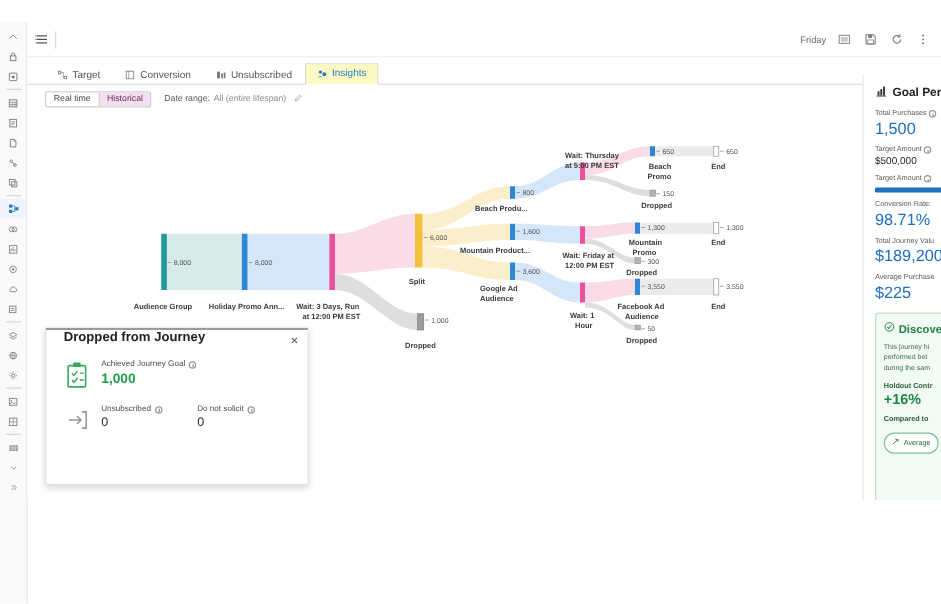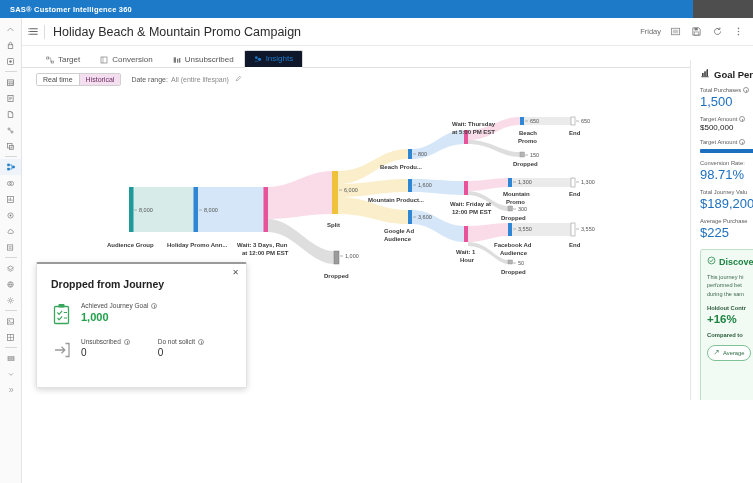--- a/index.html
+++ b/index.html
@@ -57,21 +57,21 @@
     display:flex; align-items:flex-end; border-bottom:1px solid #e0e0e0; background:#fff;
     padding-left:14px;
   }
   .tab {
     display:flex; align-items:center; gap:4px; padding:3px 9px 4px 9px;
     font-size:8px; color:#555; border:1px solid transparent; border-bottom:none;
     position:relative; top:1px; cursor:pointer; white-space:nowrap;
   }
   .tab .tico { color:#7b7b7b; display:flex; }
   .tab.active {
-    color:#1d7ac8; background:#0f172a;
+    color:#1d7ac8; background:#fef9c3;
     border:1px solid #d9d9d9; border-bottom:1px solid #fff;
     border-radius:2px 2px 0 0;
   }
   .tab.active .tico { color:#1d7ac8; }
 
   
   .subbar {
     position:absolute; left:22px; top:68px; width:731px; height:22px;
     background:#fff; display:flex; align-items:center; padding-left:14px; gap:0;
   }
@@ -100,21 +100,21 @@
   .nodelabel.b { font-weight:bold; }
   .valuelabel { font-size:5.5px; fill:#555; font-family:"Liberation Sans", sans-serif; }
 
   
   .popcard {
     position:absolute; left:36px; top:262px; width:211px; height:126px;
     background:#fff; border:1px solid #e2e2e2; border-top:2px solid #9a9a9a;
     border-radius:2px; box-shadow:0 2px 6px rgba(0,0,0,.16);
   }
   .popcard .close { position:absolute; right:7px; top:5px; font-size:8px; color:#555; cursor:pointer; line-height:1;}
-  .popcard h3 { font-size:10.5px; color:#222; font-weight:bold; margin:14px 0 0 14px; }
+  .popcard h3 { font-size:10.5px; color:#222; font-weight:bold; margin:0 0 0 14px; }
   .pop-row { display:flex; align-items:flex-start; margin:12px 0 0 14px; }
   .pop-icon { width:22px; height:24px; margin-right:8px; display:flex; align-items:center; justify-content:center; }
   .pop-metric { display:flex; flex-direction:column; }
   .pop-lab { font-size:6.5px; color:#4a4a4a; display:flex; align-items:center; gap:3px; white-space:nowrap;}
   .pop-val { font-size:11px; font-weight:bold; margin-top:2px; }
   .pop-val.green { color:#21a04a; }
   .pop-val.dark { color:#2b2b2b; font-weight:normal; font-size:10px;}
   .info-dot {
     width:6px; height:6px; border-radius:50%; border:1px solid #999; display:inline-block;
     position:relative; flex:none;
@@ -145,24 +145,20 @@
     margin-top:7px; border:1px solid #7fc295; border-radius:9px; background:#fff;
     font-size:5.8px; color:#2b6b41; padding:3px 5px; display:inline-flex; align-items:center; gap:3px;
     white-space:nowrap;
   }
 </style>
 </head>
 <body>
 
 <div id="app">
 
-  <div class="brandbar">
-    <span class="brand-text">SAS® Customer Intelligence 360</span>
-    <div class="brand-right"></div>
-  </div>
 
   <div class="rail">
     <div class="rail-item">
       <svg width="9" height="9" viewBox="0 0 12 12">
           <path d="M2 8l4-4 4 4" stroke="#8a8a8a" stroke-width="1" fill="none"></path>
         </svg>
     </div>
     <div class="rail-item">
       <svg width="9" height="9" viewBox="0 0 12 12">
           <rect x="3" y="5" width="6" height="5" stroke="#7a7a7a" fill="none" stroke-width="1"></rect>
@@ -300,21 +296,20 @@
   <div class="header">
     <div class="hamburger">
       <svg width="11" height="11" viewBox="0 0 12 12">
           <path d="M1.5 3h9M1.5 6h9M1.5 9h9" stroke="#555" stroke-width="1"></path>
           <circle cx="0.8" cy="3" r=".5" fill="#555"></circle>
           <circle cx="0.8" cy="6" r=".5" fill="#555"></circle>
           <circle cx="0.8" cy="9" r=".5" fill="#555"></circle>
         </svg>
     </div>
     <div class="hdr-divider"></div>
-    <div class="page-title">Holiday Beach &amp; Mountain Promo Campaign</div>
     <div class="hdr-right">
       <span class="status-txt">Friday</span>
       <span class="hdr-ico">
         <svg width="11" height="11" viewBox="0 0 12 12">
             <rect x="1.5" y="2.5" width="9" height="7" stroke="#8b8b8b" fill="none" stroke-width=".9"></rect>
             <rect x="3" y="4" width="6" height="4" fill="#c9c9c9"></rect>
           </svg>
       </span>
       <span class="hdr-ico">
         <svg width="11" height="11" viewBox="0 0 12 12">

